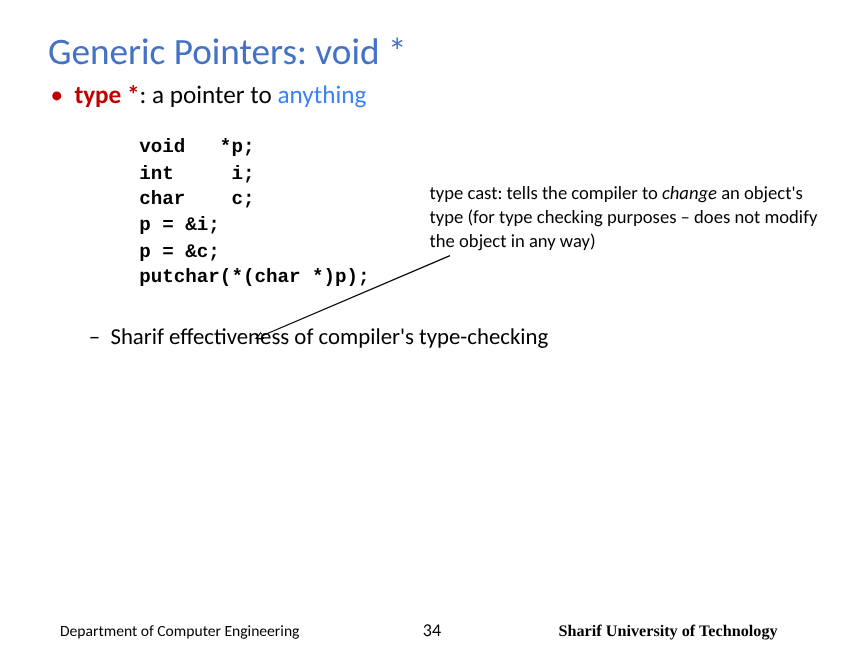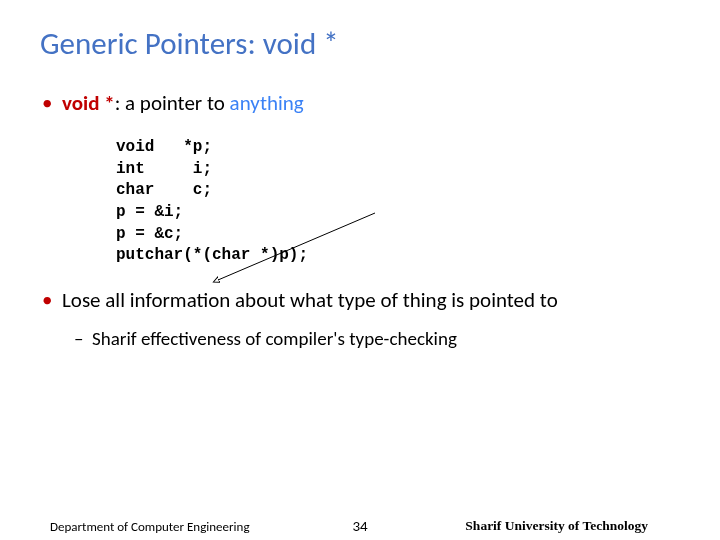--- a/index.html
+++ b/index.html
@@ -13,21 +13,21 @@
   }
   .slide {
     padding: 24px 40px 0 40px;
     position: relative;
     height: 100%;
   }
   .title {
     color: #4472C4;
     font-size: 31px;
     font-weight: 400;
-    margin-bottom: 28px;
+    margin-bottom: 4px;
     font-family: Calibri, Arial, sans-serif;
   }
   .bullets {
     list-style: none;
   }
   .bullet-l1 {
     font-size: 21px;
     color: #000;
     margin-bottom: 6px;
     padding-left: 22px;
@@ -118,43 +118,45 @@
 </style>
 </head>
 <body>
 
 <div class="slide">
 
   <h1 class="title">Generic Pointers: void *</h1>
 
   <ul class="bullets">
     <li class="bullet-l1">
-      <span class="void-star">void *</span><span>: a pointer to </span><span class="anything">anything</span>
+      <span class="void-star">type *</span><span>: a pointer to </span><span class="anything">anything</span>
     </li>
   </ul>
 
   <div class="code-block">void   *p;
 int     i;
 char    c;
 p = &amp;i;
 p = &amp;c;
 putchar(*(char *)p);</div>
 
+  <div class="annotation">
+    <span>type cast: tells the compiler to </span><span class="change-it">change</span><span> an object's type (for type checking purposes – does not modify the object in any way)</span>
+  </div>
 
   <svg class="arrow-svg" viewBox="0 0 180 80">
     <defs>
       <marker id="arrowhead" markerWidth="8" markerHeight="8" refX="1" refY="3" orient="auto">
         <path d="M0,0 L0,6 L6,3 z" fill="none" stroke="#000" stroke-width="1"></path>
       </marker>
     </defs>
     <line x1="165" y1="3" x2="8" y2="70" stroke="#000" stroke-width="1" marker-end="url(#arrowhead)"></line>
   </svg>
 
   <ul class="bullets">
-    <li class="bullet-l1">Lose all information about what type of thing is pointed to</li>
     <li class="spacer-top"></li>
     <li class="bullet-l2">Sharif effectiveness of compiler's type-checking</li>
   </ul>
 
 </div>
 
 <div class="footer">
   <div class="footer-left">Department of Computer Engineering</div>
   <div class="footer-center">34</div>
   <div class="footer-right">Sharif University of Technology</div>

